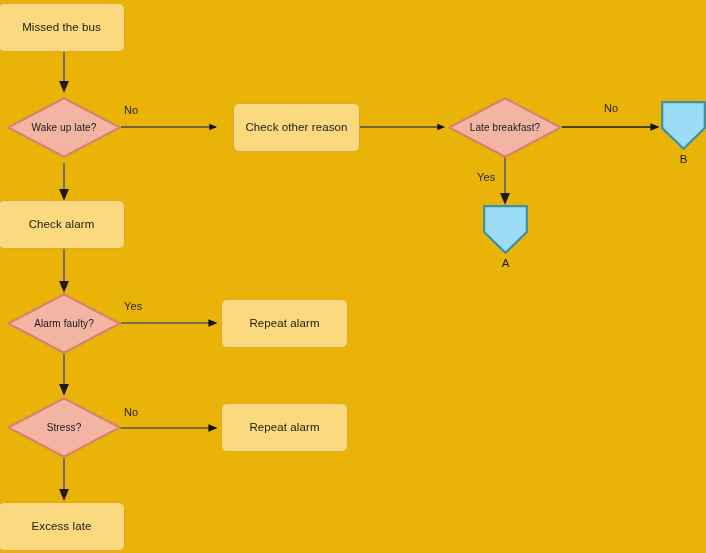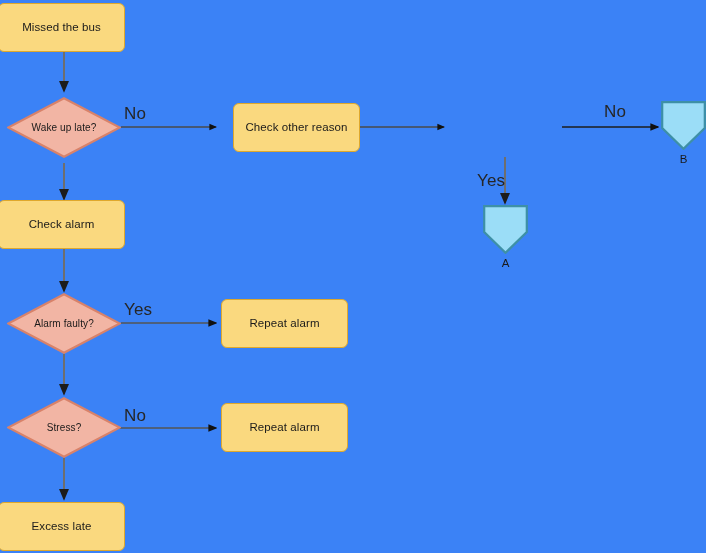--- a/index.html
+++ b/index.html
@@ -4,21 +4,21 @@
 <style>
   html, body {
     margin: 0;
     padding: 0;
     background: #ffffff;
   }
   #canvas {
     position: relative;
     width: 706px;
     height: 553px;
-    background: #3b82f6;
+    background: #eab308;
     overflow: hidden;
     font-family: "Liberation Sans", sans-serif;
     text-decoration: underline;
   }
   svg#wires {
     position: absolute;
     left: 0;
     top: 0;
     width: 706px;
     height: 553px;
@@ -74,21 +74,21 @@
   .conn-caption {
     position: absolute;
     width: 100%;
     text-align: center;
     font-size: 11.5px;
     color: #1a1a1a;
     font-family: "Liberation Sans", sans-serif;
   }
   .edge-label {
     position: absolute;
-    font-size: 17px;
+    font-size: 11px;
     color: #262626;
     white-space: nowrap;
     font-family: "Liberation Sans", sans-serif;
     letter-spacing: 0.1px;
   }
 </style>
 </head>
 <body>
 
 <div id="canvas">
@@ -150,20 +150,26 @@
     <span>Excess late</span>
   </div>
 
   <div class="dec-wrap" style="left:7px; top:97px; width:114px; height:61px;">
     <svg class="dec-shape" viewBox="0 0 114 61" preserveAspectRatio="none">
       <polygon points="57,1.2 112.8,30.5 57,59.8 1.2,30.5" fill="#F2B5A4" stroke="#D8826A" stroke-width="2.2"></polygon>
     </svg>
     <div class="dec-label">Wake up late?</div>
   </div>
 
+  <div class="dec-wrap" style="left:448px; top:97px; width:114px; height:61px;">
+    <svg class="dec-shape" viewBox="0 0 114 61" preserveAspectRatio="none">
+      <polygon points="57,1.2 112.8,30.5 57,59.8 1.2,30.5" fill="#F2B5A4" stroke="#D8826A" stroke-width="2.2"></polygon>
+    </svg>
+    <div class="dec-label">Late breakfast?</div>
+  </div>
 
   <div class="dec-wrap" style="left:7px; top:397px; width:114px; height:61px;">
     <svg class="dec-shape" viewBox="0 0 114 61" preserveAspectRatio="none">
       <polygon points="57,1.2 112.8,30.5 57,59.8 1.2,30.5" fill="#F2B5A4" stroke="#D8826A" stroke-width="2.2"></polygon>
     </svg>
     <div class="dec-label">Stress?</div>
   </div>
 
   <div class="dec-wrap" style="left:7px; top:293px; width:114px; height:61px;">
     <svg class="dec-shape" viewBox="0 0 114 61" preserveAspectRatio="none">

